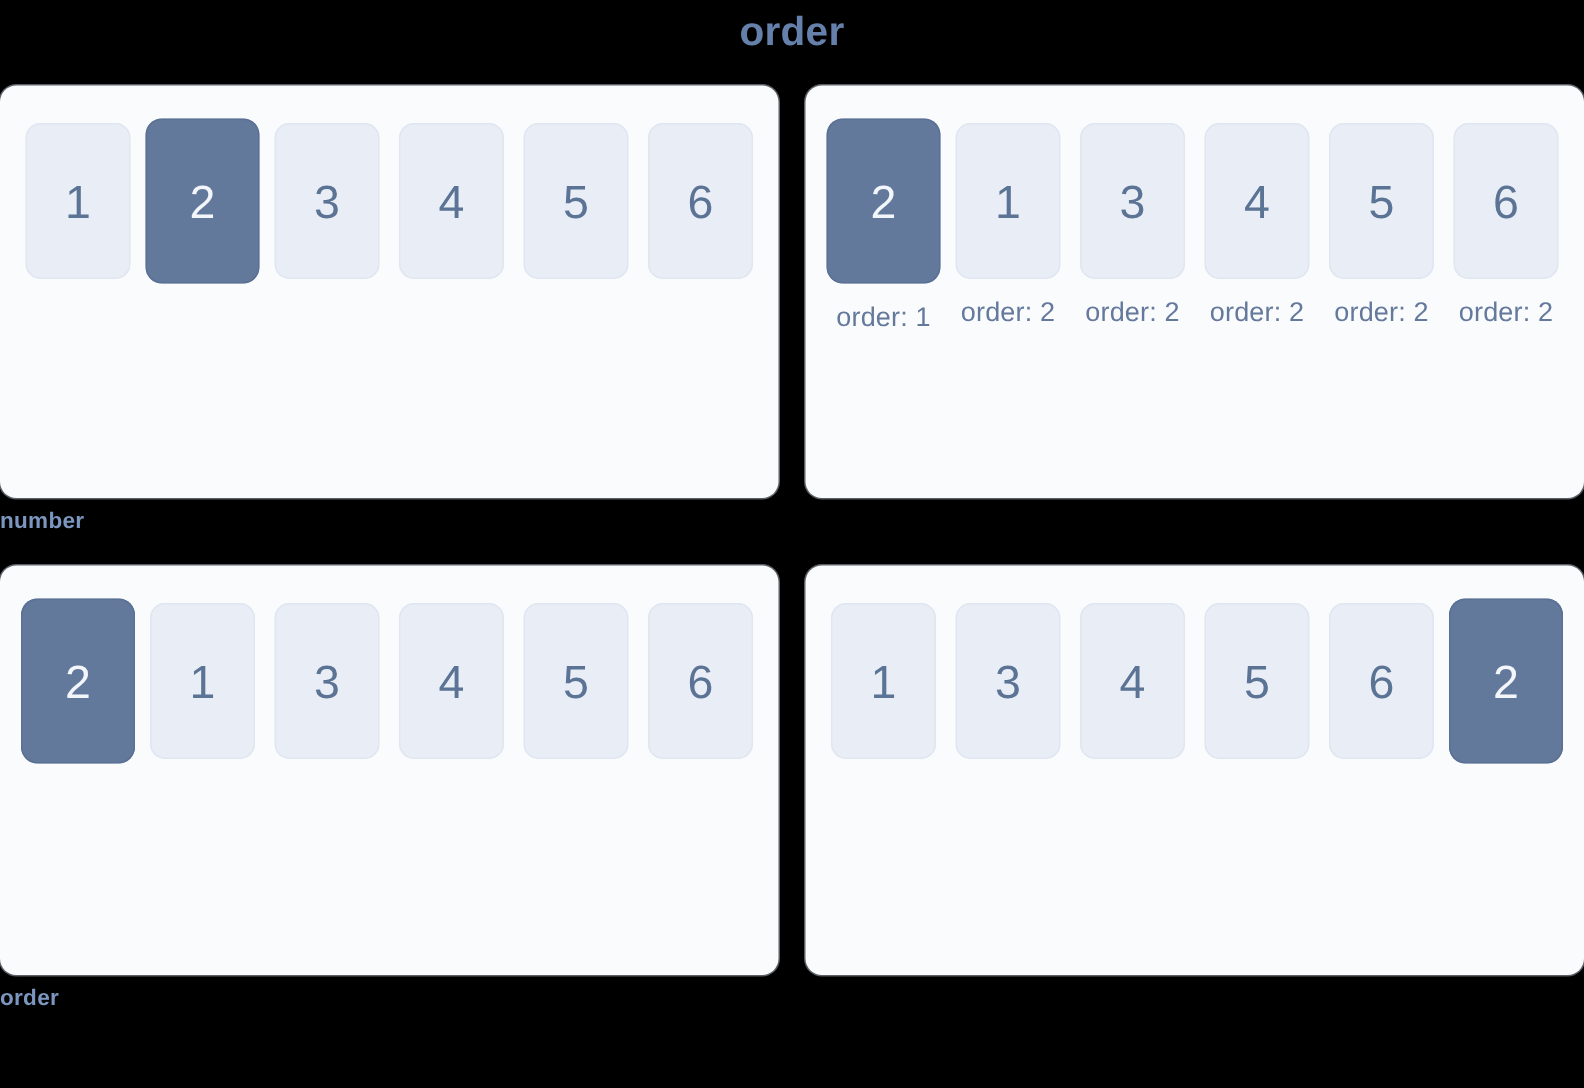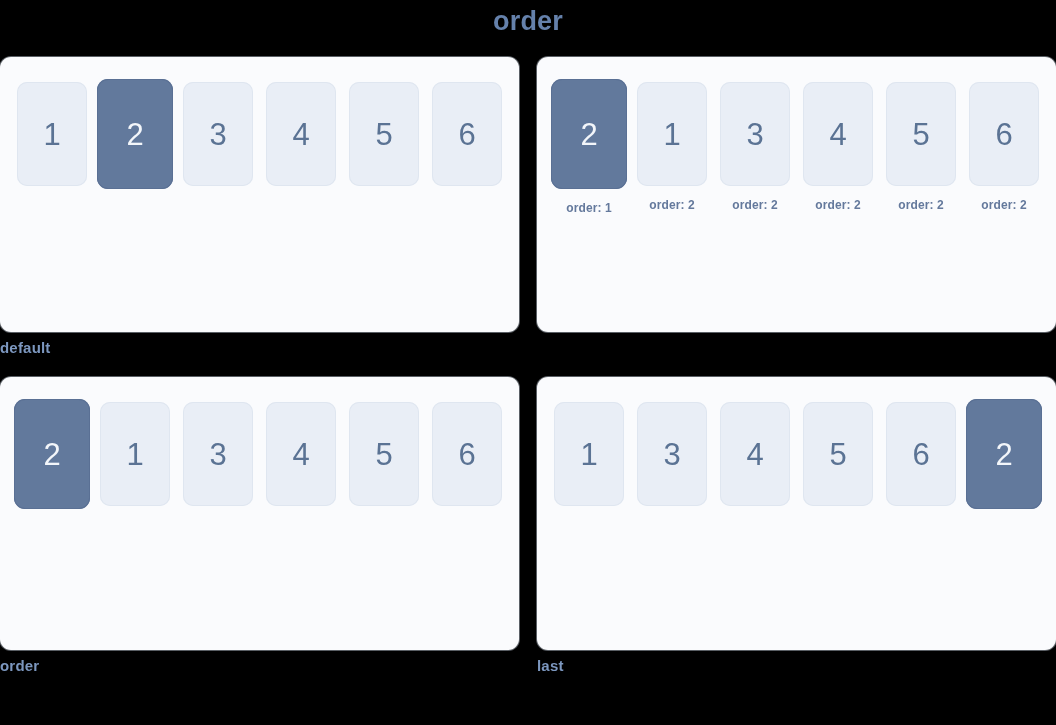--- a/index.html
+++ b/index.html
@@ -99,22 +99,22 @@
     width: 76px;
     height: 110px;
     margin-top: -3px;
     margin-left: -3px;
     margin-right: -3px;
     border-radius: 11px;
   }
 
   .order-label {
     margin-top: 12px;
-    font-size: 12px;
-    font-weight: bold;
+    font-size: 18px;
+    font-weight: normal;
     color: #64799c;
     white-space: nowrap;
     letter-spacing: 0.1px;
   }
 
   .caption {
     margin-top: 7px;
     font-size: 15px;
     font-weight: bold;
     color: #7c97bf;
@@ -147,21 +147,21 @@
               <div class="tile">4</div>
             </div>
             <div class="item-wrap">
               <div class="tile">5</div>
             </div>
             <div class="item-wrap">
               <div class="tile">6</div>
             </div>
           </div>
       </div>
-      <div class="caption">default</div>
+      <div class="caption">number</div>
     </div>
 
     <div class="demo-cell">
       <div class="panel panel-row1">
         <div class="flex-row">
             <div class="item-wrap">
               <div class="tile selected">2</div>
               <div class="order-label">order: 1</div>
             </div>
             <div class="item-wrap">
@@ -230,17 +230,16 @@
               <div class="tile">5</div>
             </div>
             <div class="item-wrap">
               <div class="tile">6</div>
             </div>
             <div class="item-wrap">
               <div class="tile selected">2</div>
             </div>
           </div>
       </div>
-      <div class="caption">last</div>
     </div>
 
   </div>
 </div>
 
 </body></html>

